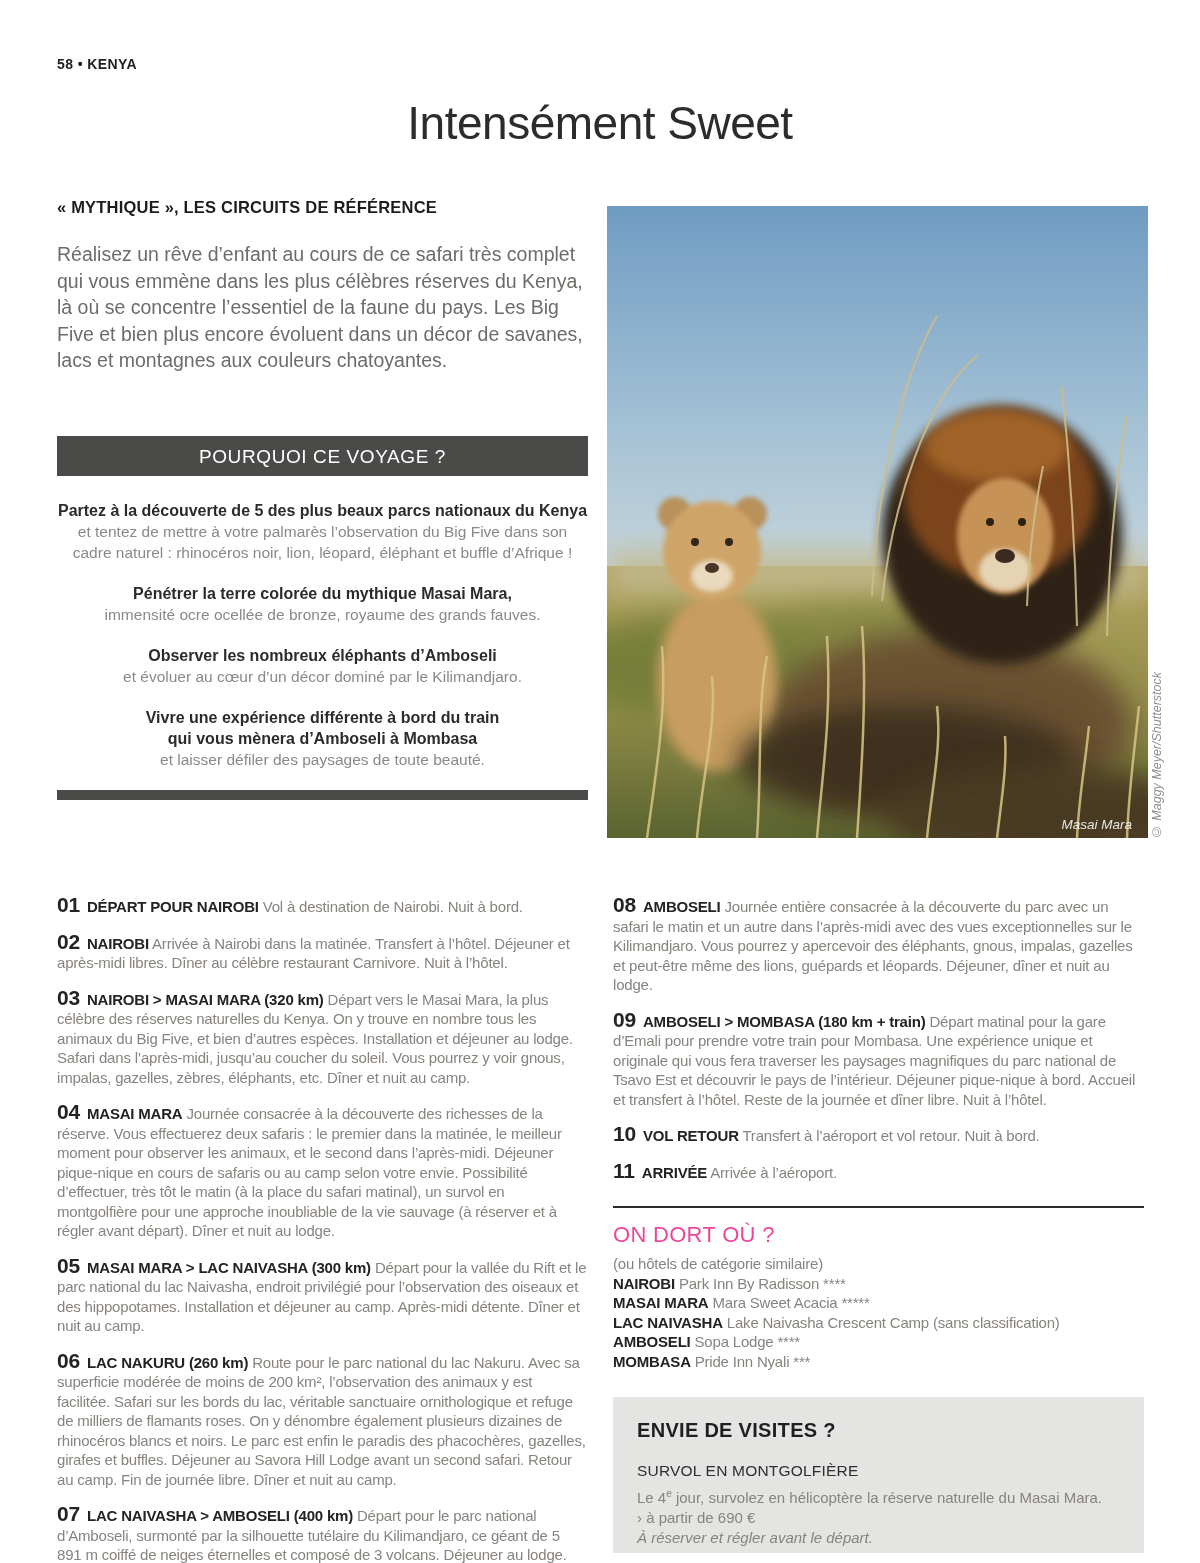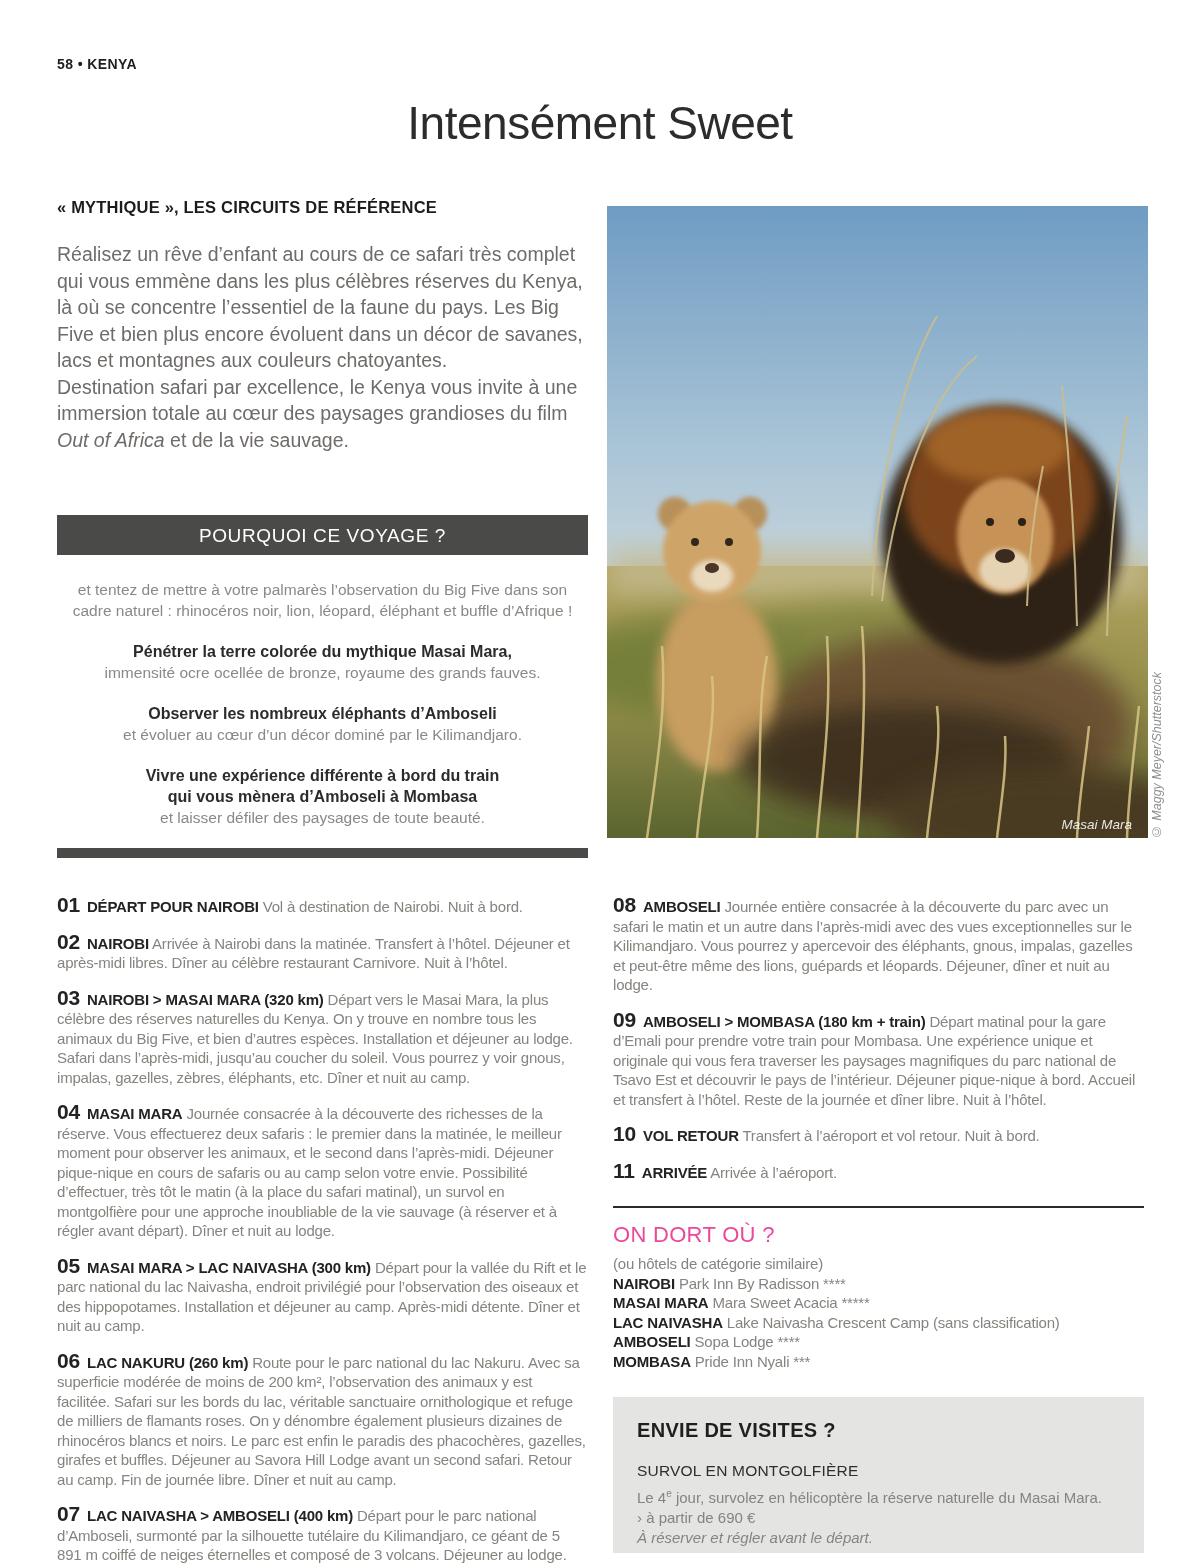--- a/index.html
+++ b/index.html
@@ -59,26 +59,26 @@
 <body>
 
 <div class="page">
 
   <div class="folio">58 • KENYA</div>
   <h1 class="title">Intensément Sweet</h1>
 
   <section class="intro-col">
     <h2 class="kicker">« MYTHIQUE », LES CIRCUITS DE RÉFÉRENCE</h2>
     <p class="lead">Réalisez un rêve d’enfant au cours de ce safari très complet qui vous emmène dans les plus célèbres réserves du Kenya, là où se concentre l’essentiel de la faune du pays. Les Big Five et bien plus encore évoluent dans un décor de savanes, lacs et montagnes aux couleurs chatoyantes.</p>
-    <p class="lead"><span>Destination safari par excellence, le Kenya vous invite à une immersion totale au cœur des paysages grandioses du film </span><em>Out of Africa</em><span> et de la vie sauvage.</span></p>
 
     <div class="why-banner">POURQUOI CE VOYAGE ?</div>
 
     <div class="why-list">
       <div class="why-item">
+        <div class="wb">Partez à la découverte de 5 des plus beaux parcs nationaux du Kenya</div>
         <div class="wb"></div>
         <div class="wn">et tentez de mettre à votre palmarès l’observation du Big Five dans son cadre naturel : rhinocéros noir, lion, léopard, éléphant et buffle d’Afrique !</div>
       </div>
       <div class="why-item">
         <div class="wb">Pénétrer la terre colorée du mythique Masai Mara,</div>
         <div class="wb"></div>
         <div class="wn">immensité ocre ocellée de bronze, royaume des grands fauves.</div>
       </div>
       <div class="why-item">
         <div class="wb">Observer les nombreux éléphants d’Amboseli</div>

